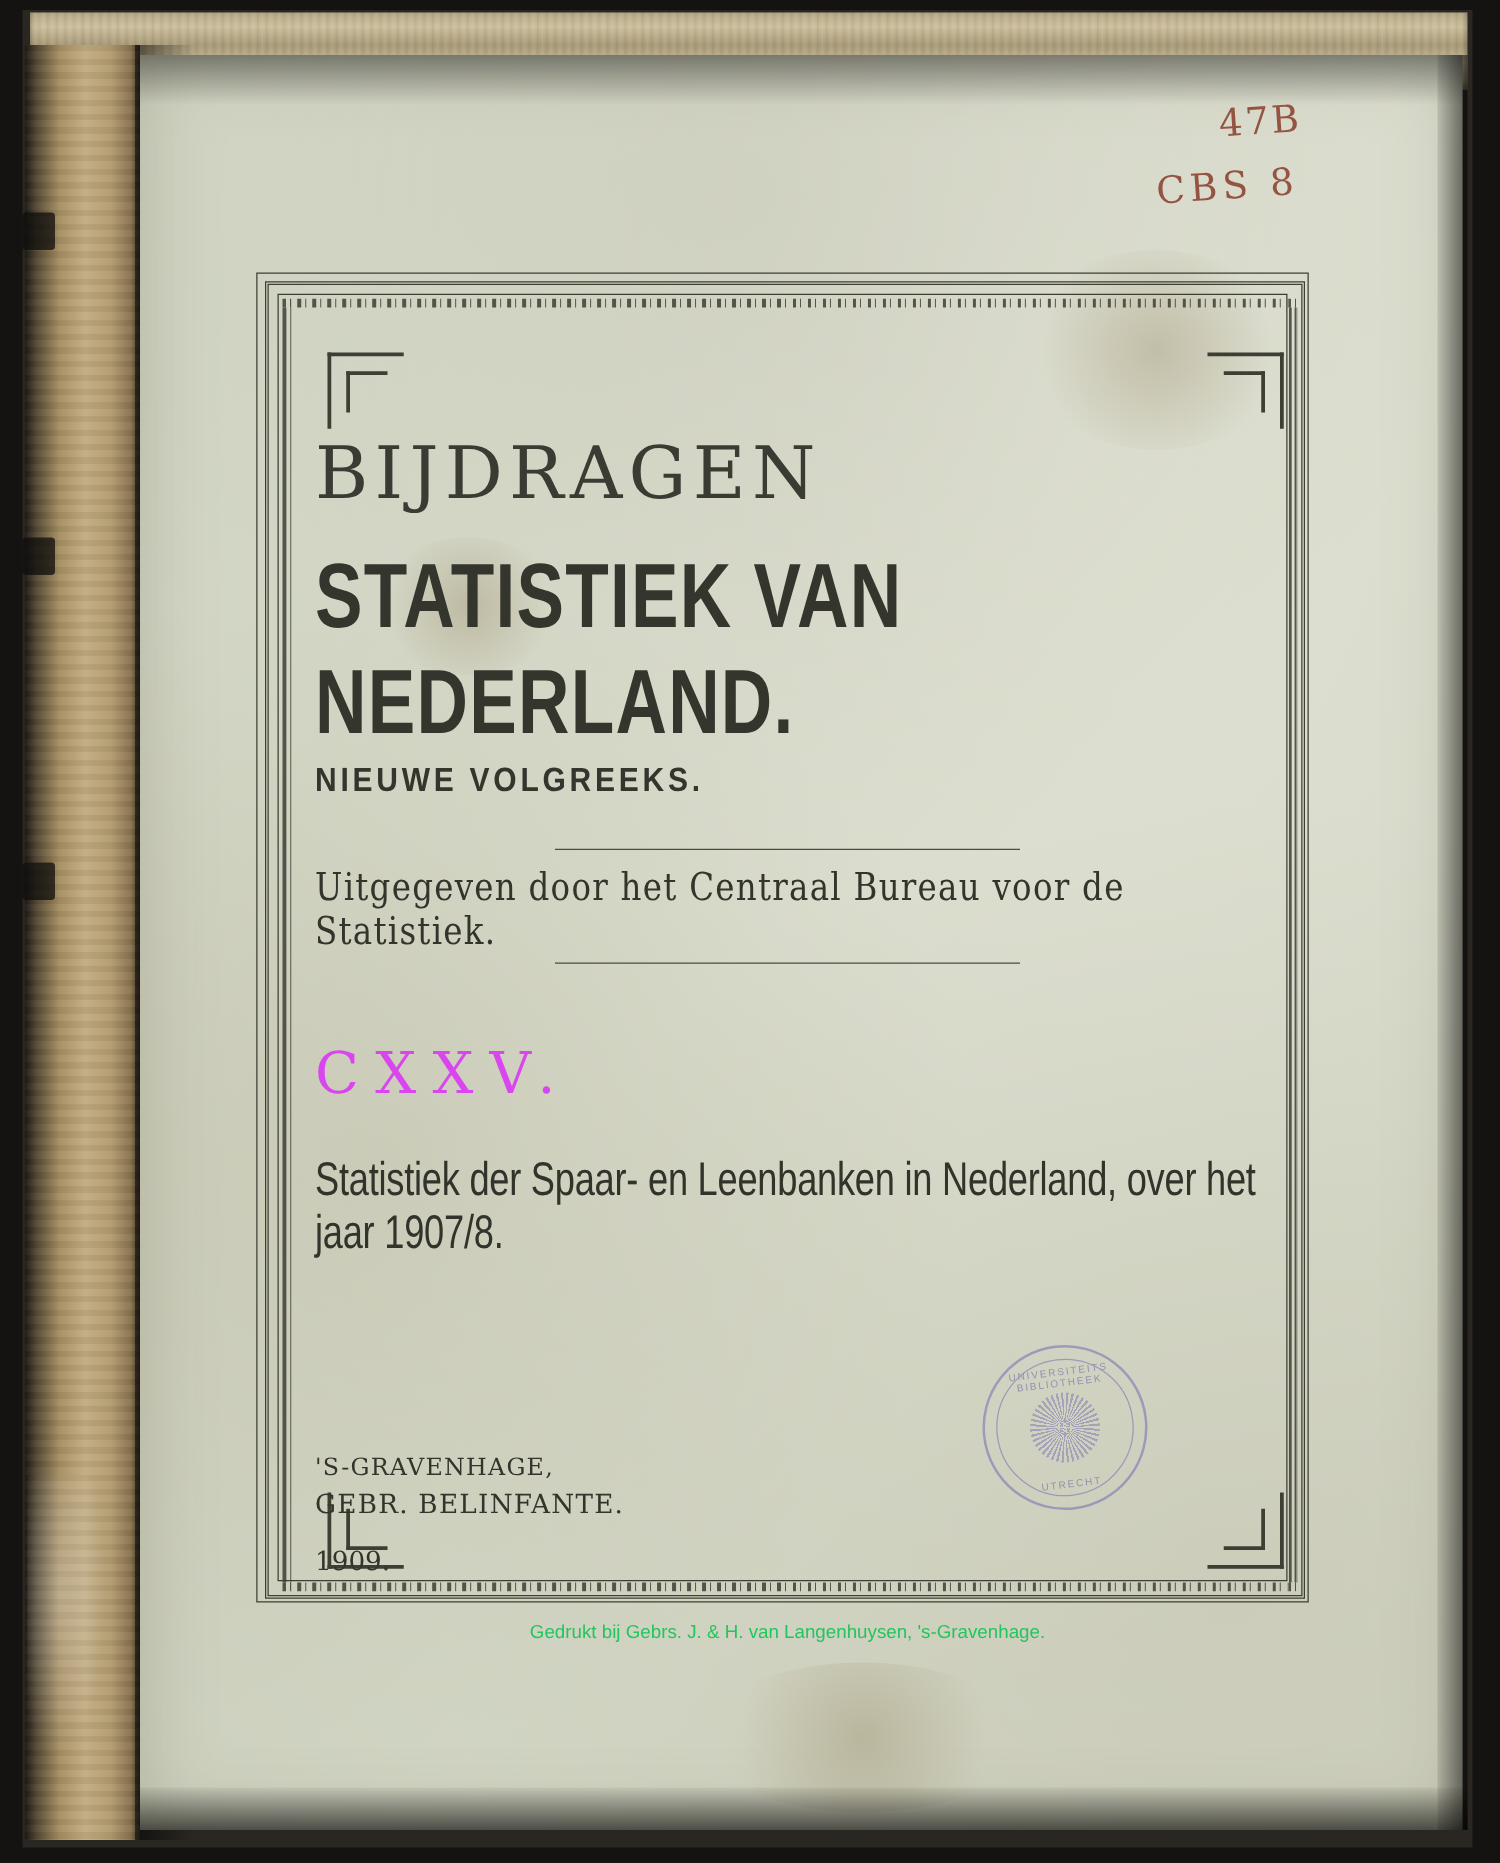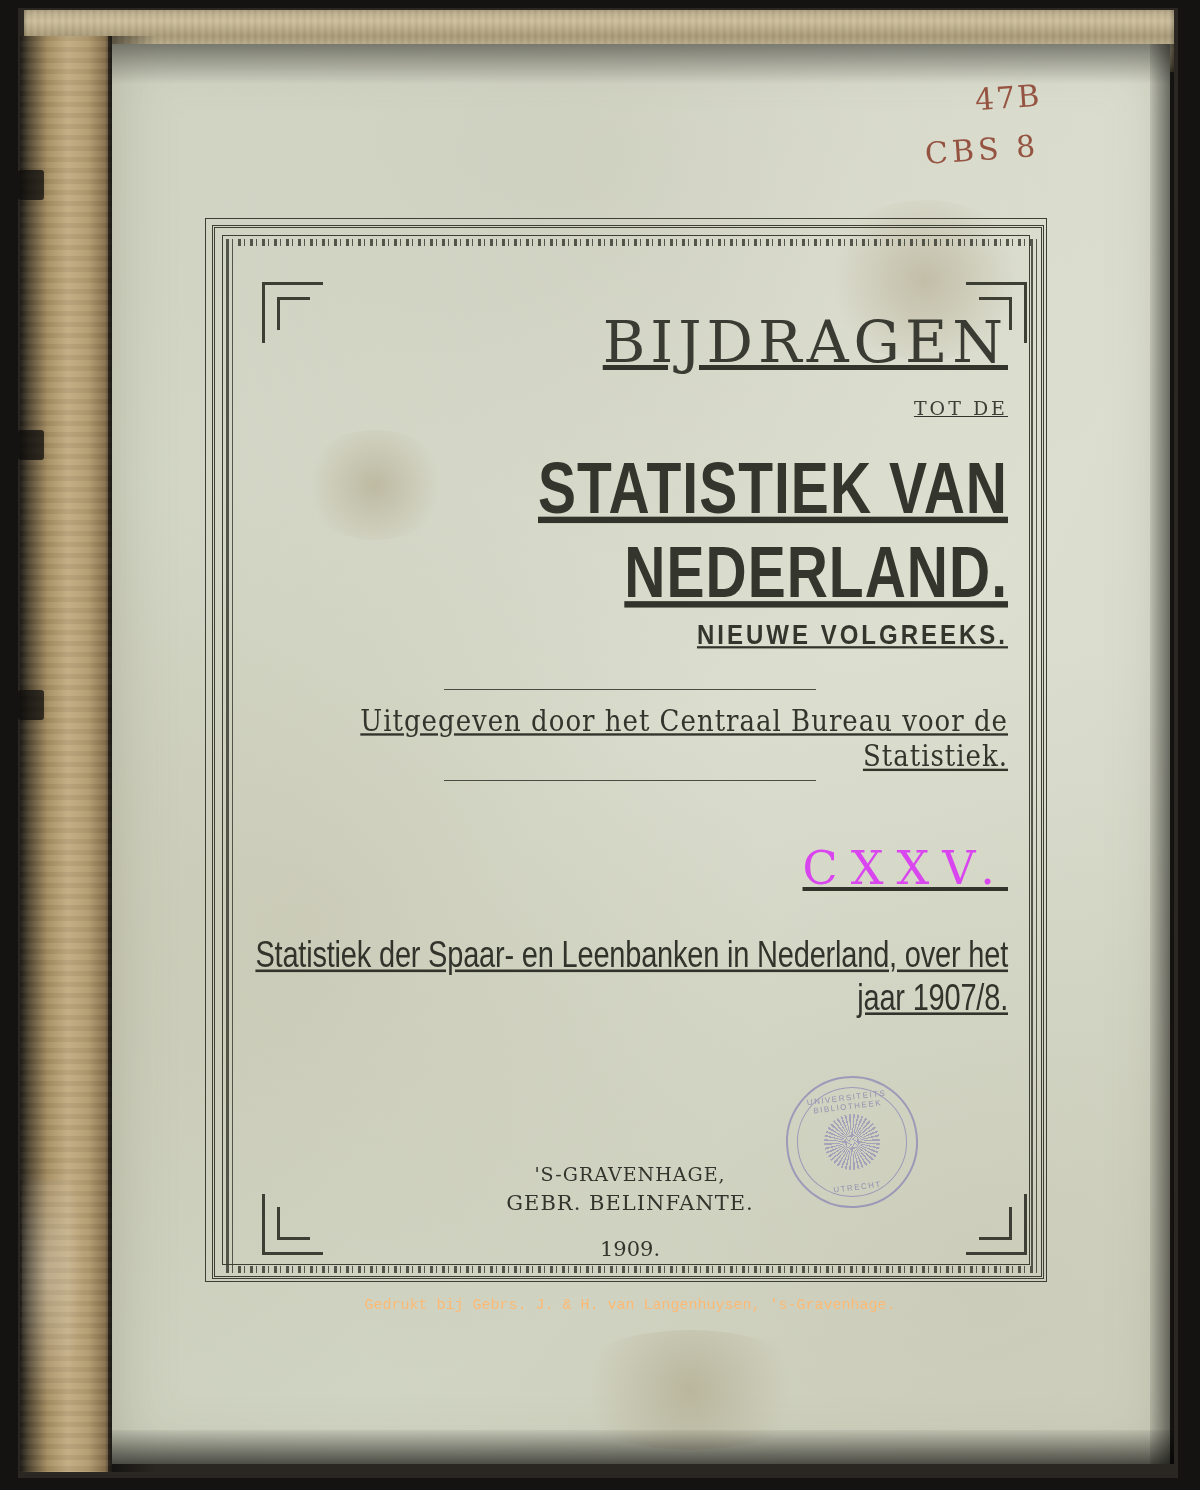--- a/index.html
+++ b/index.html
@@ -187,25 +187,24 @@
   .corner.tr::before { right: 12px; top: 12px; border-left:none; border-bottom:none; }
   .corner.bl { left: 262px; top: 1194px; border-right: none; border-top: none; }
   .corner.bl::before { left: 12px; bottom: 12px; border-right:none; border-top:none; }
   .corner.br { left: 966px; top: 1194px; border-left: none; border-top: none; }
   .corner.br::before { right: 12px; bottom: 12px; border-left:none; border-top:none; }
 
   
   .title-block {
     position: absolute;
     left: 252px;
-    top: 312px;
+    top: 348px;
     width: 756px;
-    text-align: right;
+    text-align: left;
     color: #32342c;
-    text-decoration: underline;
   }
 
   .t-main {
     font-family: "DejaVu Serif", serif;
     font-size: 58px;
     letter-spacing: 5px;
     line-height: 1.05;
     color: #3a3c33;
   }
   .t-totde {
@@ -322,37 +321,37 @@
   }
   .stamp-text-top { top: 15px; }
   .stamp-text-bottom { bottom: 14px; }
 
   
   .imprint {
     position: absolute;
     left: 252px;
     top: 1163px;
     width: 756px;
-    text-align: center;
+    text-align: left;
     font-family: "DejaVu Serif", serif;
     color: #33352d;
   }
   .imprint .city { font-size: 19px; letter-spacing: 1px; }
   .imprint .publisher { font-size: 21px; letter-spacing: 1px; margin-top: 6px; }
   .imprint .year { font-size: 21px; margin-top: 22px; }
 
   .printer-line {
     position: absolute;
     left: 252px;
     top: 1297px;
     width: 756px;
     text-align: center;
-    font-family: Liberation Mono, monospace;
+    font-family: Liberation Sans, sans-serif;
     font-size: 15px;
-    color: #fdba74;
+    color: #22c55e;
   }
 
   
   .sheet-edge-right {
     position: absolute;
     left: 1150px;
     top: 44px;
     width: 24px;
     height: 1420px;
     background: linear-gradient(90deg, rgba(0,0,0,.10), rgba(0,0,0,.55));
@@ -402,21 +401,20 @@
   <div class="border-mid"></div>
   <div class="border-key"></div>
   <div class="border-inner"></div>
   <div class="corner tl"></div>
   <div class="corner tr"></div>
   <div class="corner bl"></div>
   <div class="corner br"></div>
 
   <div class="title-block">
     <div class="t-main">BIJDRAGEN</div>
-    <div class="t-totde">TOT DE</div>
     <div class="t-statistiek">STATISTIEK VAN NEDERLAND.</div>
     <div class="t-nieuwe">NIEUWE VOLGREEKS.</div>
     <div class="rule"></div>
     <div class="t-uitgegeven">Uitgegeven door het Centraal Bureau voor de Statistiek.</div>
     <div class="rule second"></div>
     <div class="t-volume">CXXV.</div>
     <div class="t-subtitle">Statistiek der Spaar- en Leenbanken in Nederland, over het jaar 1907/8.</div>
   </div>
 
 

